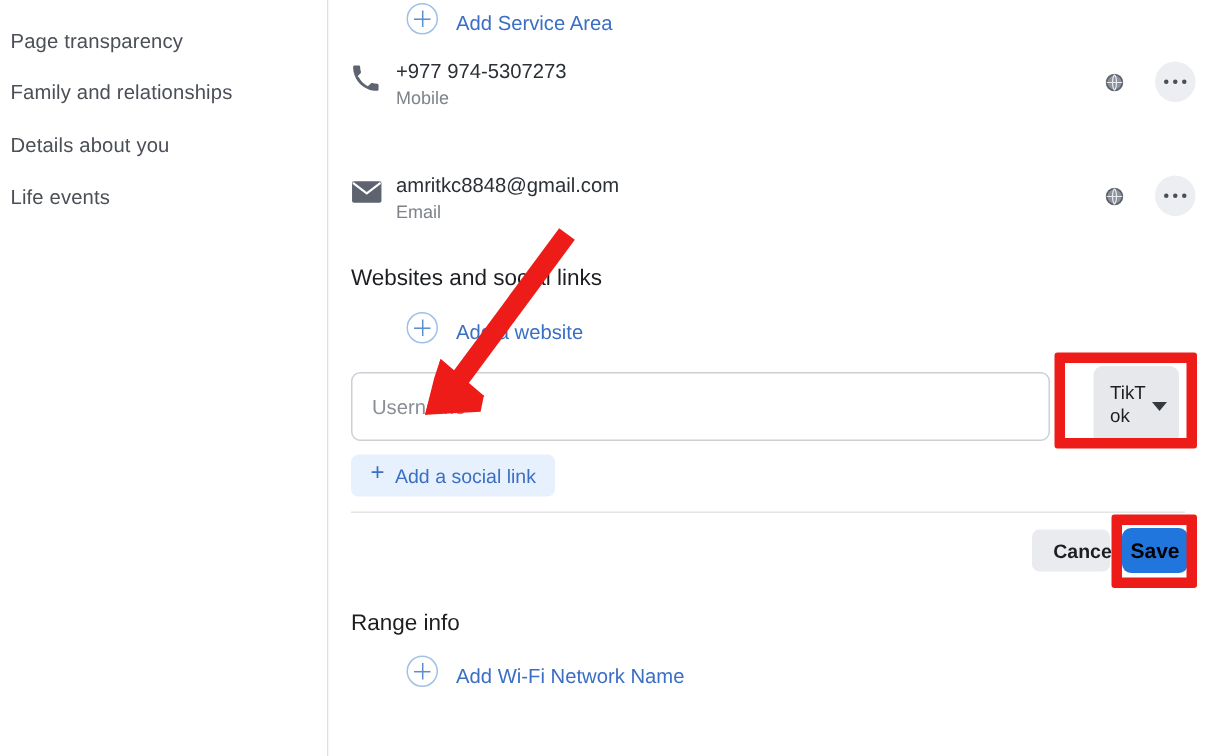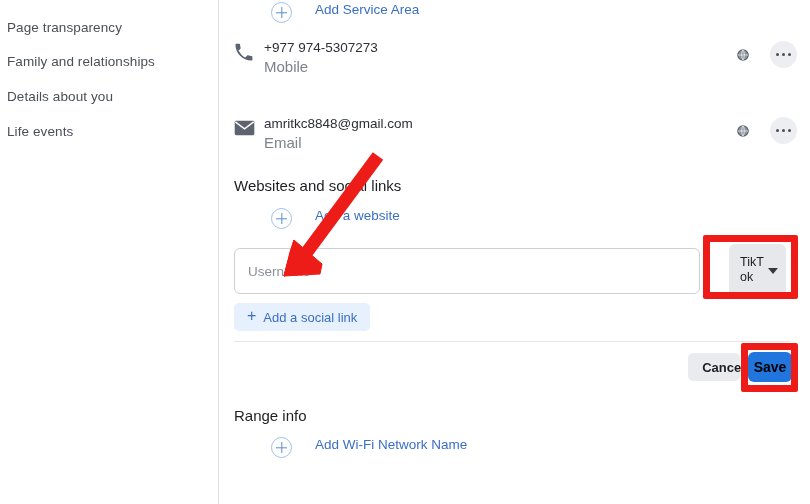--- a/index.html
+++ b/index.html
@@ -16,41 +16,41 @@
   #sidebar-divider { position: absolute; left: 218px; top: 0; width: 1px; height: 504px; background: #dcdfe3; }
   .side-item {
     position: absolute; left: 7px;
     font-size: 13.5px; color: #4b4f56; white-space: nowrap;
     letter-spacing: .1px;
   }
 
   
   #main { position: absolute; left: 219px; top: 0; width: 591px; height: 504px; background: #fff; }
 
-  .row-link { position: absolute; display: flex; align-items: flex-start; gap: 23px; padding-left: 37px; }
+  .row-link { position: absolute; display: flex; align-items: flex-end; gap: 12px; padding-left: 37px; }
   .plus-circle {
     width: 21px; height: 21px; border-radius: 50%;
     border: 1.4px solid #9fc0e8; position: relative; flex: 0 0 auto;
   }
   .plus-circle::before, .plus-circle::after {
     content: ""; position: absolute; background: #5a8ed0;
   }
   .plus-circle::before { left: 4px; right: 4px; top: 50%; height: 1.4px; transform: translateY(-50%); }
   .plus-circle::after { top: 4px; bottom: 4px; left: 50%; width: 1.4px; transform: translateX(-50%); }
   .link-text { font-size: 13.5px; color: #3b6fc4; white-space: nowrap; }
 
   
   .contact-row { position: absolute; left: 0; width: 591px; }
   .contact-icon {
     position: absolute; left: 15px; top: 2px; width: 24px; height: 22px;
     color: #5d6470;
   }
   .contact-main { position: absolute; left: 45px; top: 0; }
   .contact-value { font-size: 13.5px; color: #2b2f36; white-space: nowrap; }
-  .contact-sub { font-size: 15px; color: #7d828b; margin-top: 3px; }
+  .contact-sub { font-size: 12px; color: #7d828b; margin-top: 3px; }
 
   .globe-ico { position: absolute; width: 14px; height: 14px; }
   .dots-btn {
     position: absolute; width: 27px; height: 27px; border-radius: 50%;
     background: #eceef1; display: flex; align-items: center; justify-content: center; gap: 2.5px;
   }
   .dots-btn i { width: 3.4px; height: 3.4px; border-radius: 50%; background: #4a4f57; display: block; }
 
   .section-title { position: absolute; font-size: 15px; color: #1c1e21; font-weight: 400; }
 

